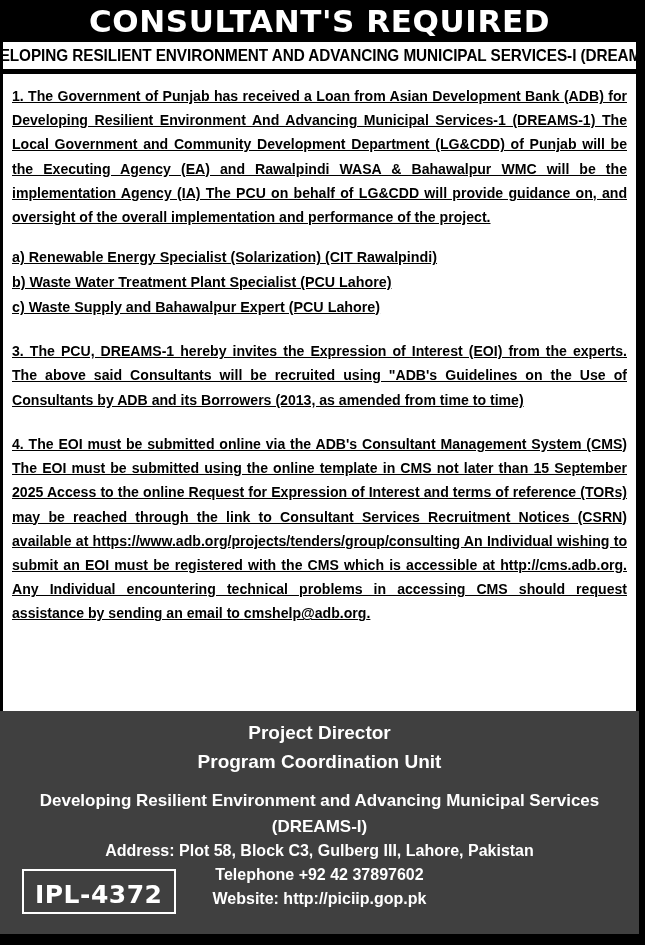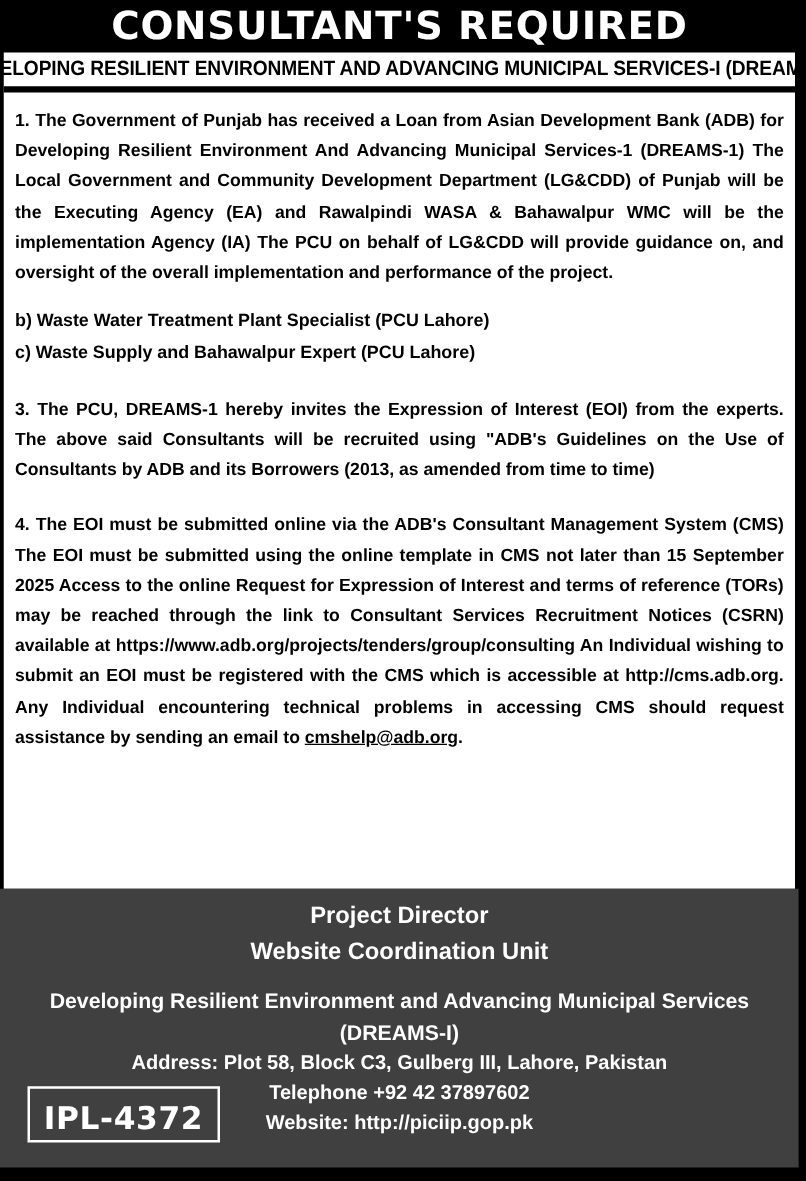--- a/index.html
+++ b/index.html
@@ -55,20 +55,21 @@
     font-family:"Liberation Sans", sans-serif;
   }
 
   
   .body-wrap {
     background:#fff;
     margin:0 3px;
     padding:10px 9px 8px 9px;
     height:639px;
     border-top:2px solid #000;
+    text-decoration:underline;
   }
   .para {
     color:#000;
     font-size:14.1px;
     line-height:1.72;
     text-align:justify;
     font-weight:600;
     font-family:"Liberation Sans", sans-serif;
   }
   .para.gap { margin-top:20px; }
@@ -124,35 +125,36 @@
   <div class="banner">
     <div class="banner-text">DEVELOPING RESILIENT ENVIRONMENT AND ADVANCING MUNICIPAL SERVICES-I (DREAMS-1)</div>
   </div>
 
   <div class="body-wrap">
 
     <div class="para">1. The Government of Punjab has received a Loan from Asian Development Bank (ADB) for Developing Resilient Environment And Advancing Municipal Services-1 (DREAMS-1) The Local Government and Community Development Department (LG&amp;CDD) of Punjab will be the Executing Agency (EA) and Rawalpindi WASA &amp; Bahawalpur WMC will be the implementation Agency (IA) The PCU on behalf of LG&amp;CDD will provide guidance on, and oversight of the overall implementation and performance of the project.</div>
 
 
     <div class="list">
+      <div class="list-item">a) Renewable Energy Specialist (Solarization) (CIT Rawalpindi)</div>
       <div class="list-item">b) Waste Water Treatment Plant Specialist (PCU Lahore)</div>
       <div class="list-item">c) Waste Supply and Bahawalpur Expert (PCU Lahore)</div>
     </div>
 
     <div class="para gap">3. The PCU, DREAMS-1 hereby invites the Expression of Interest (EOI) from the experts. The above said Consultants will be recruited using "ADB's Guidelines on the Use of Consultants by ADB and its Borrowers (2013, as amended from time to time)</div>
 
     <div class="para gap">
       <span>4. The EOI must be submitted online via the ADB's Consultant Management System (CMS) The EOI must be submitted using the online template in CMS not later than 15 September 2025 Access to the online Request for Expression of Interest and terms of reference (TORs) may be reached through the link to Consultant Services Recruitment Notices (CSRN) available at https://www.adb.org/projects/tenders/group/consulting An Individual wishing to submit an EOI must be registered with the CMS which is accessible at http://cms.adb.org. Any Individual encountering technical problems in accessing CMS should request assistance by sending an email to </span><a class="u" href="#" style="color:#000;">cmshelp@adb.org</a><span>.</span>
     </div>
 
   </div>
 
   <div class="footer">
     <div class="f-line f-big">Project Director</div>
-    <div class="f-line f-big">Website Coordination Unit</div>
+    <div class="f-line f-big">Program Coordination Unit</div>
     <div class="f-line f-mid">Developing Resilient Environment and Advancing Municipal Services (DREAMS-I)</div>
     <div class="f-line f-small">Address: Plot 58, Block C3, Gulberg III, Lahore, Pakistan</div>
     <div class="f-line f-small">Telephone +92 42 37897602</div>
     <div class="f-line f-small">Website: http://piciip.gop.pk</div>
 
     <div class="ipl-box">IPL-4372</div>
   </div>
 
 </div>
 

